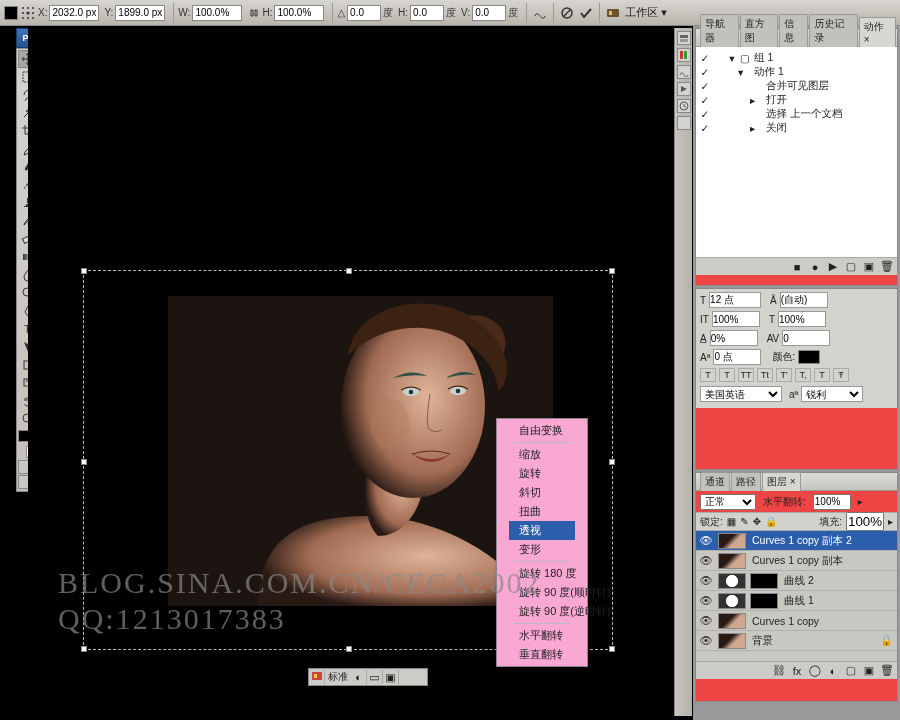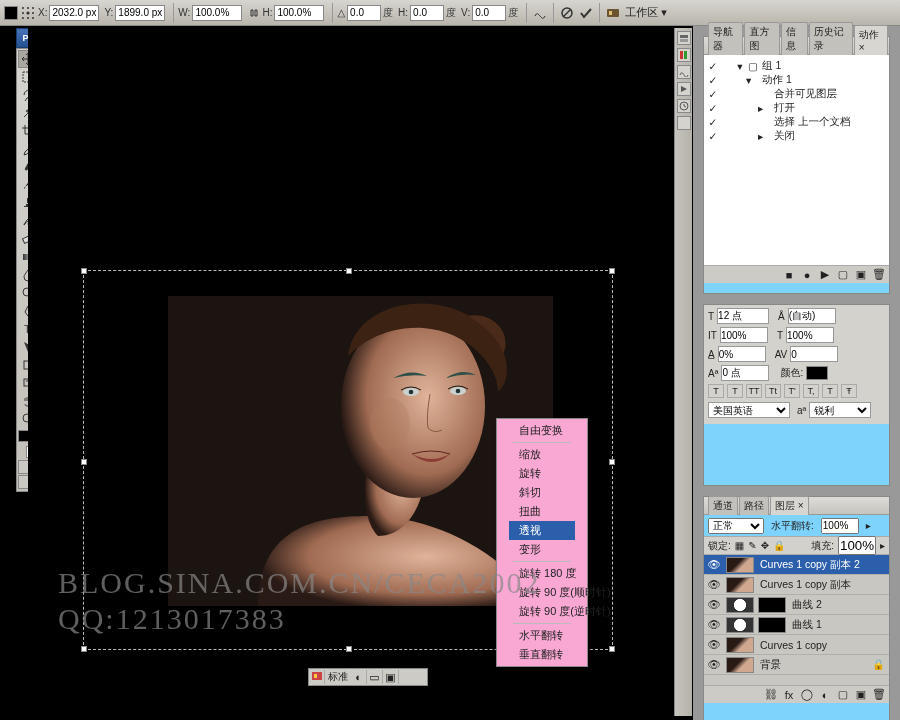--- a/index.html
+++ b/index.html
@@ -26,21 +26,21 @@
 .qmask { width:20px; height:30px; margin-top:2px;}
 .qmask .qm { width:18px; height:14px; border:1px solid #888; background:#cac8c2; margin-bottom:1px;}
 
 .palettes { position:absolute; top:26px; left:693px; width:207px; height:694px; background:#999; }
 .tabstrip { position:absolute; top:32px; left:676px; width:14px; height:86px; background:linear-gradient(to right,#cac8c2,#b3b0a8); border:1px solid #888; display:flex; flex-direction:column; gap:6px; padding-top:4px;}
 .tabmini{ width:12px; height:20px; display:flex; align-items:center; justify-content:center;}
 
 .imgstrip{ position:absolute; top:28px; right:208px; width:18px; height:688px; background:linear-gradient(to right,#c6c4be,#b5b2aa); border-left:1px solid #888;}
 .imgstrip .it { width:14px; height:14px; margin:3px auto; border:1px solid #888; background:#d5d3cd; display:flex; align-items:center; justify-content:center;}
 
-.panel{ background:#7dd3fc; border:1px solid #888; margin:10px; position:relative;}
+.panel{ background:#ef4444; border:1px solid #888; margin:2px; position:relative;}
 .ptabbar{ height:18px; background:linear-gradient(#dedcD6,#c6c4be); display:flex; align-items:flex-end; padding-left:4px; border-bottom:1px solid #999; font-size:10px;}
 .ptab{ padding:2px 4px; border:1px solid #999; border-bottom:none; background:#c3c1bb; margin-right:1px; border-radius:2px 2px 0 0; position:relative; top:1px;}
 .ptab.active { background:#d8d6d0;}
 .pbody{ background:#d4d2cc; }
 .pfoot{ height:18px; border-top:1px solid #aaa; background:#cdcbc5; display:flex; align-items:center; justify-content:flex-end; padding:0 4px; gap:6px;}
 .picon{ width:12px; height:12px; display:inline-flex; align-items:center; justify-content:center;}
 
 .tree{ padding:4px 2px; font-size:10.5px; background:#fff; height:210px; overflow:auto; }
 .tree .row{ display:flex; align-items:center; height:14px; padding:1px 0;}
 .tree .chk{ width:14px; text-align:center;}

